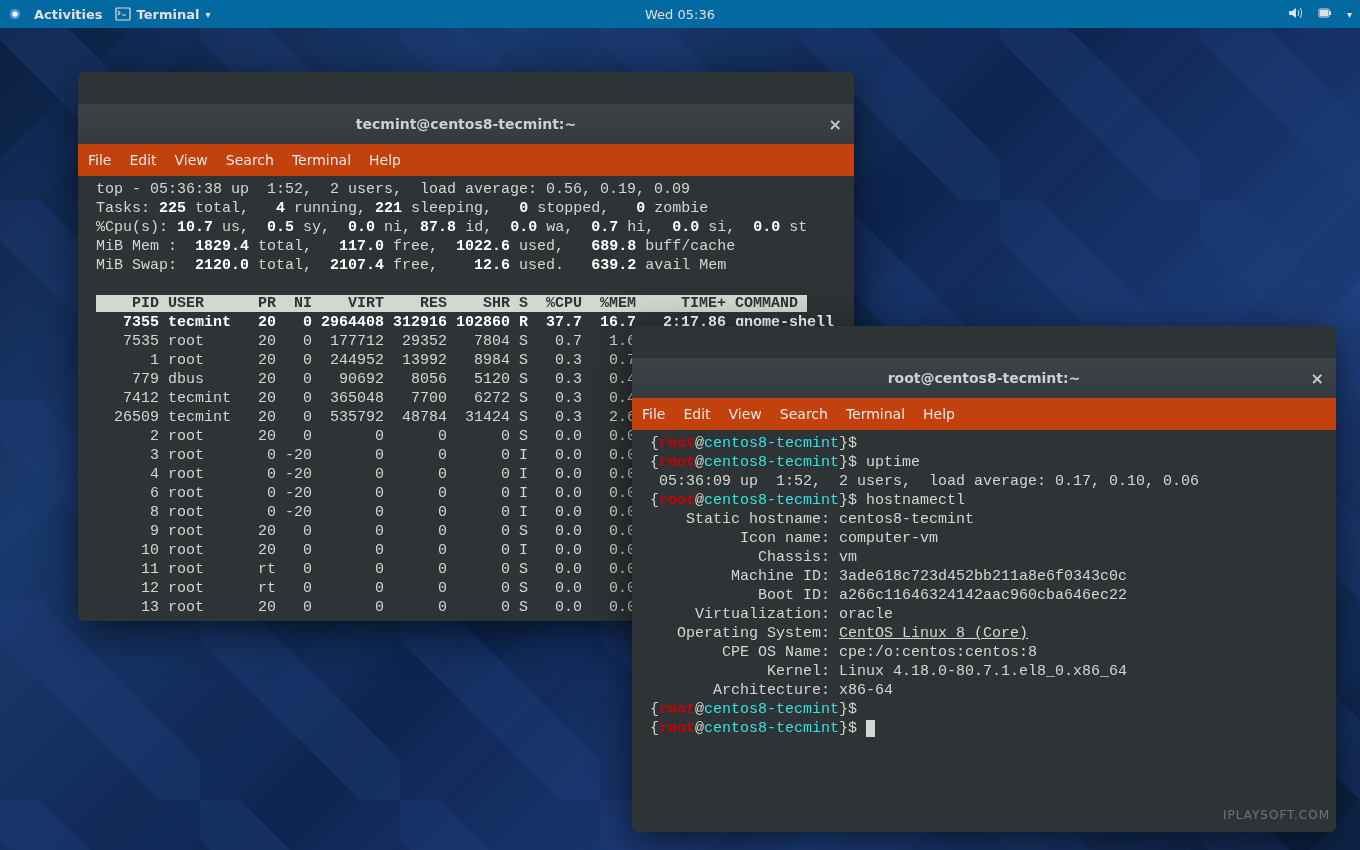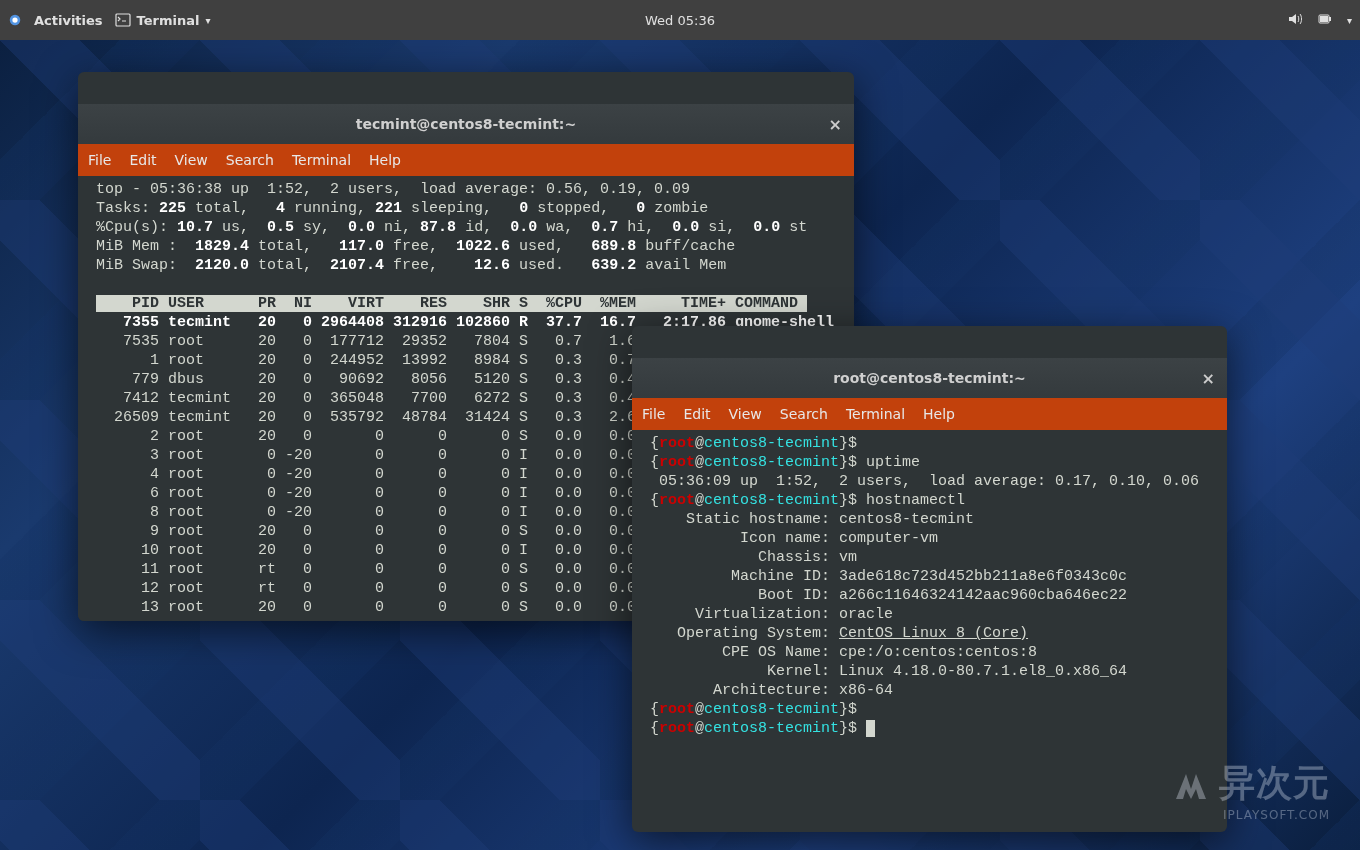--- a/index.html
+++ b/index.html
@@ -2,21 +2,21 @@
 <html><head>
 <meta charset="utf-8">
 <style>
 * { margin: 0; padding: 0; box-sizing: border-box; }
 body { width: 1360px; height: 850px; background: #0a1628; overflow: hidden; font-family: "DejaVu Sans", sans-serif; position: relative; }
 .wallpaper { position: absolute; inset: 0; background: linear-gradient(135deg, #0a1e3d 0%, #1a3a6e 25%, #0d2550 50%, #1e4080 75%, #0a1e3d 100%); }
 .wallpaper::before { content: ""; position: absolute; inset: 0; background-image:
   linear-gradient(45deg, transparent 40%, rgba(30,60,120,0.4) 40%, rgba(30,60,120,0.4) 60%, transparent 60%),
   linear-gradient(-45deg, transparent 40%, rgba(20,50,100,0.3) 40%, rgba(20,50,100,0.3) 60%, transparent 60%);
   background-size: 200px 200px; }
-.topbar { position: absolute; top: 0; left: 0; right: 0; height: 40px; background: #404040; color: #e0e0e0; display: flex; align-items: center; padding: 4px 8px; font-size: 13px; z-index: 100; }
+.topbar { position: absolute; top: 0; left: 0; right: 0; height: 28px; background: #0369a1; color: #e0e0e0; display: flex; align-items: center; padding: 4px 8px; font-size: 13px; z-index: 100; }
 .topbar .left { display: flex; align-items: center; gap: 12px; }
 .topbar .center { position: absolute; left: 50%; transform: translateX(-50%); font-weight: normal; }
 .topbar .right { margin-left: auto; display: flex; align-items: center; gap: 14px; }
 .topbar .app-icon { width: 14px; height: 14px; display: inline-block; }
 .topbar .activities { font-weight: bold; }
 .topbar .terminal-app { display: flex; align-items: center; gap: 6px; font-weight: bold; }
 .tray-icon svg { width: 16px; height: 16px; fill: #e0e0e0; }
 .triangle { font-size: 10px; }
 
 .window { position: absolute; background: #2e3436; border-radius: 6px; box-shadow: 0 10px 40px rgba(0,0,0,0.6); overflow: hidden; }
@@ -107,21 +107,21 @@
       6 root       0 -20       0      0      0 I   0.0   0.0           
       8 root       0 -20       0      0      0 I   0.0   0.0           
       9 root      20   0       0      0      0 S   0.0   0.0           
      10 root      20   0       0      0      0 I   0.0   0.0           
      11 root      rt   0       0      0      0 S   0.0   0.0           
      12 root      rt   0       0      0      0 S   0.0   0.0           
      13 root      20   0       0      0      0 S   0.0   0.0           
 </div>
 </div>
 
-<div class="window" style="left:632px; top:326px; width:595px; height:506px;">
+<div class="window" style="left:632px; top:326px; width:704px; height:506px;">
   <div class="titlebar">
     <span>root@centos8-tecmint:~</span>
     <span class="close">×</span>
   </div>
   <div class="menubar" id="menu2">
       <span>File</span>
       <span>Edit</span>
       <span>View</span>
       <span>Search</span>
       <span>Terminal</span>
@@ -140,20 +140,14 @@
    Operating System: <span class="underline">CentOS Linux 8 (Core)</span>
         CPE OS Name: cpe:/o:centos:centos:8
              Kernel: Linux 4.18.0-80.7.1.el8_0.x86_64
        Architecture: x86-64
 {<span class="red">root</span><span>@</span><span class="cyan">centos8-tecmint</span>}$ 
 {<span class="red">root</span><span>@</span><span class="cyan">centos8-tecmint</span>}$ <span class="cursor"></span>
 </div>
 </div>
 
 <div class="watermark">
-  <div class="logo">
-    <svg viewBox="0 0 40 40">
-        <path d="M5 35 L15 10 L20 25 L25 10 L35 35 L28 35 L25 25 L20 35 L15 25 L12 35 Z"></path>
-      </svg>
-    <span>异次元</span>
-  </div>
   <div class="sub">IPLAYSOFT.COM</div>
 </div>
 
 </body></html>

